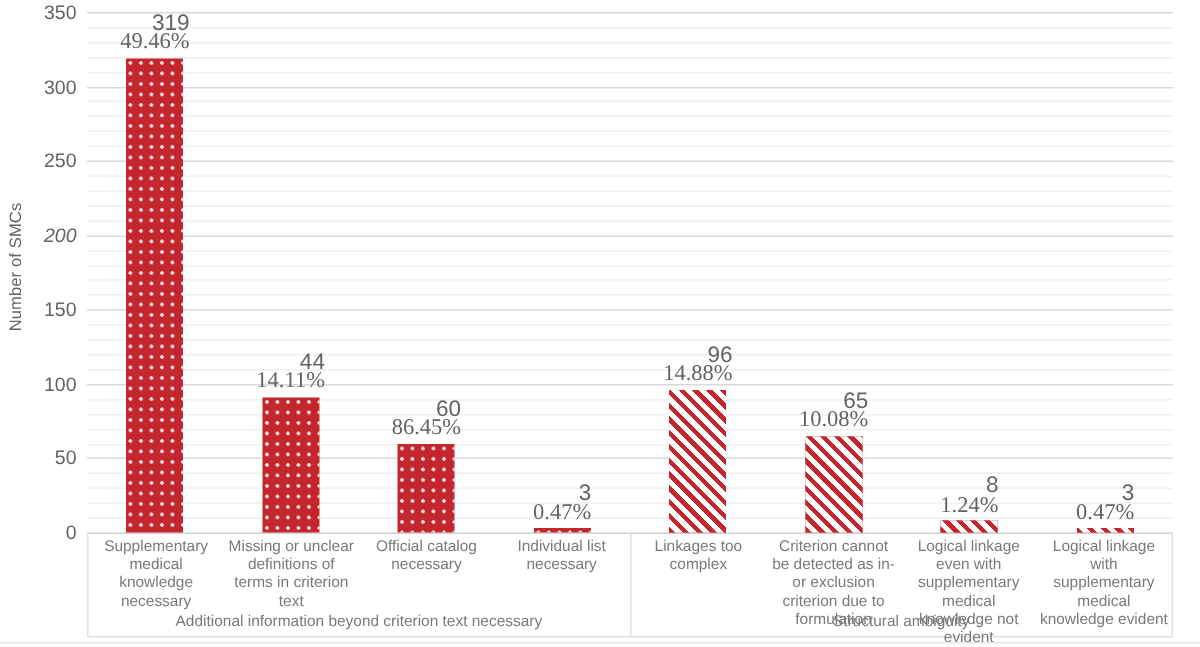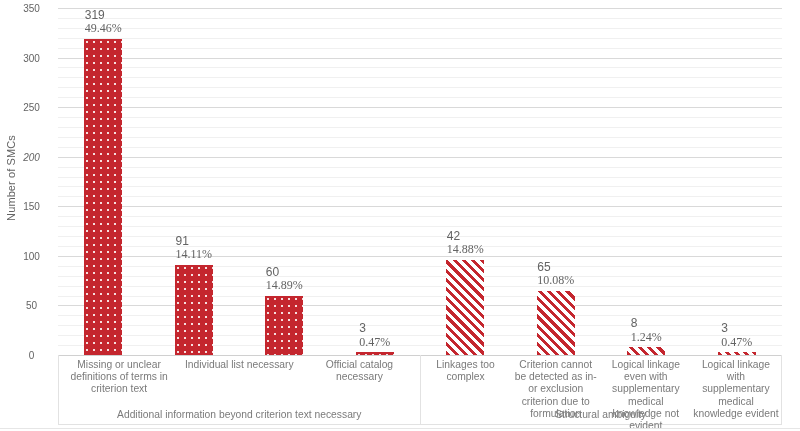--- a/index.html
+++ b/index.html
@@ -51,23 +51,23 @@
   }
   .gridline.major { background: #d9d9d9; }
   .gridline.minor { background: #f0f0f0; }
   .gridline.zero  { background: #d0d0d0; }
 
   
   .y-tick {
     position: absolute;
     right: 724px;
     width: 46px;
-    text-align: center;
+    text-align: right;
     padding-right: 7px;
-    font-size: 10px;
+    font-size: 13px;
     color: #636363;
     transform: translateY(-50%);
     white-space: nowrap;
   }
 
   
   .bar-slot {
     position: absolute;
     bottom: 0;
     height: 347px;
@@ -89,22 +89,22 @@
   .bar.striped {
     background-image: repeating-linear-gradient(
       45deg,
       #c4262e 0px, #c4262e 3px,
       #ffffff 3px, #ffffff 6.5px);
   }
   .bar-label {
     position: absolute;
     left: 50%;
     transform: translateX(-50%);
-    text-align: left;
-    font-size: 12px;
+    text-align: right;
+    font-size: 15px;
     line-height: 13.5px;
     color: #636363;
     white-space: nowrap;
   }
   .bar-label .val { display: block; }
   .bar-label .pct { display: block; font-family: Liberation Serif, serif; }
 
   
   #category-axis {
     position: absolute;
@@ -210,42 +210,42 @@
         <div class="bar-slot" style="left: 0px; width: 90.5px;">
           <div class="bar dotted" title="Supplementary medical knowledge necessary: 319" style="height: 316.266px;"></div>
           <div class="bar-label" style="bottom: 319.266px;">
             <span class="val">319</span>
             <span class="pct">49.46%</span>
           </div>
         </div>
         <div class="bar-slot" style="left: 90.5px; width: 90.5px;">
           <div class="bar dotted" title="Missing or unclear definitions of terms in criterion text: 91" style="height: 90.22px;"></div>
           <div class="bar-label" style="bottom: 93.22px;">
-            <span class="val">91</span>
+            <span class="val">44</span>
             <span class="pct">14.11%</span>
           </div>
         </div>
         <div class="bar-slot" style="left: 181px; width: 90.5px;">
           <div class="bar dotted" title="Individual list necessary: 60" style="height: 59.4857px;"></div>
           <div class="bar-label" style="bottom: 62.4857px;">
             <span class="val">60</span>
-            <span class="pct">14.89%</span>
+            <span class="pct">86.45%</span>
           </div>
         </div>
         <div class="bar-slot" style="left: 271.5px; width: 90.5px;">
           <div class="bar dotted" title="Official catalog necessary: 3" style="height: 2.97429px;"></div>
           <div class="bar-label" style="bottom: 5.97429px;">
             <span class="val">3</span>
             <span class="pct">0.47%</span>
           </div>
         </div>
         <div class="bar-slot" style="left: 362px; width: 90.5px;">
           <div class="bar striped" title="Linkages too complex: 96" style="height: 95.1771px;"></div>
           <div class="bar-label" style="bottom: 98.1771px;">
-            <span class="val">42</span>
+            <span class="val">96</span>
             <span class="pct">14.88%</span>
           </div>
         </div>
         <div class="bar-slot" style="left: 452.5px; width: 90.5px;">
           <div class="bar striped" title="Criterion cannot be detected as in- or exclusion criterion due to formulation: 65" style="height: 64.4429px;"></div>
           <div class="bar-label" style="bottom: 67.4429px;">
             <span class="val">65</span>
             <span class="pct">10.08%</span>
           </div>
         </div>
@@ -273,23 +273,24 @@
       <div class="y-tick" style="top: 206.286px; right: 742px;">150</div>
       <div class="y-tick" style="top: 156.714px; right: 742px; font-style: italic;">200</div>
       <div class="y-tick" style="top: 107.143px; right: 742px;">250</div>
       <div class="y-tick" style="top: 57.5714px; right: 742px;">300</div>
       <div class="y-tick" style="top: 8px; right: 742px;">350</div>
     </div>
 
   <div id="category-axis">
       <div class="group" style="flex: 4 0 0px;">
         <div class="group-cats">
+          <div class="cat" style="flex: 1 1 0px;">Supplementary medical knowledge necessary</div>
           <div class="cat" style="flex: 1 1 0px;">Missing or unclear definitions of terms in criterion text</div>
+          <div class="cat" style="flex: 1 1 0px;">Official catalog necessary</div>
           <div class="cat" style="flex: 1 1 0px;">Individual list necessary</div>
-          <div class="cat" style="flex: 1 1 0px;">Official catalog necessary</div>
         </div>
         <div class="group-title">Additional information beyond criterion text necessary</div>
       </div>
       <div class="group" style="flex: 4 0 0px; justify-content: flex-end;">
         <div class="group-cats">
           <div class="cat" style="flex: 1 1 0px;">Linkages too complex</div>
           <div class="cat" style="flex: 1 1 0px;">Criterion cannot be detected as in- or exclusion criterion due to formulation</div>
           <div class="cat" style="flex: 1 1 0px;">Logical linkage even with supplementary medical knowledge not evident</div>
           <div class="cat" style="flex: 1 1 0px;">Logical linkage with supplementary medical knowledge evident</div>
         </div>

